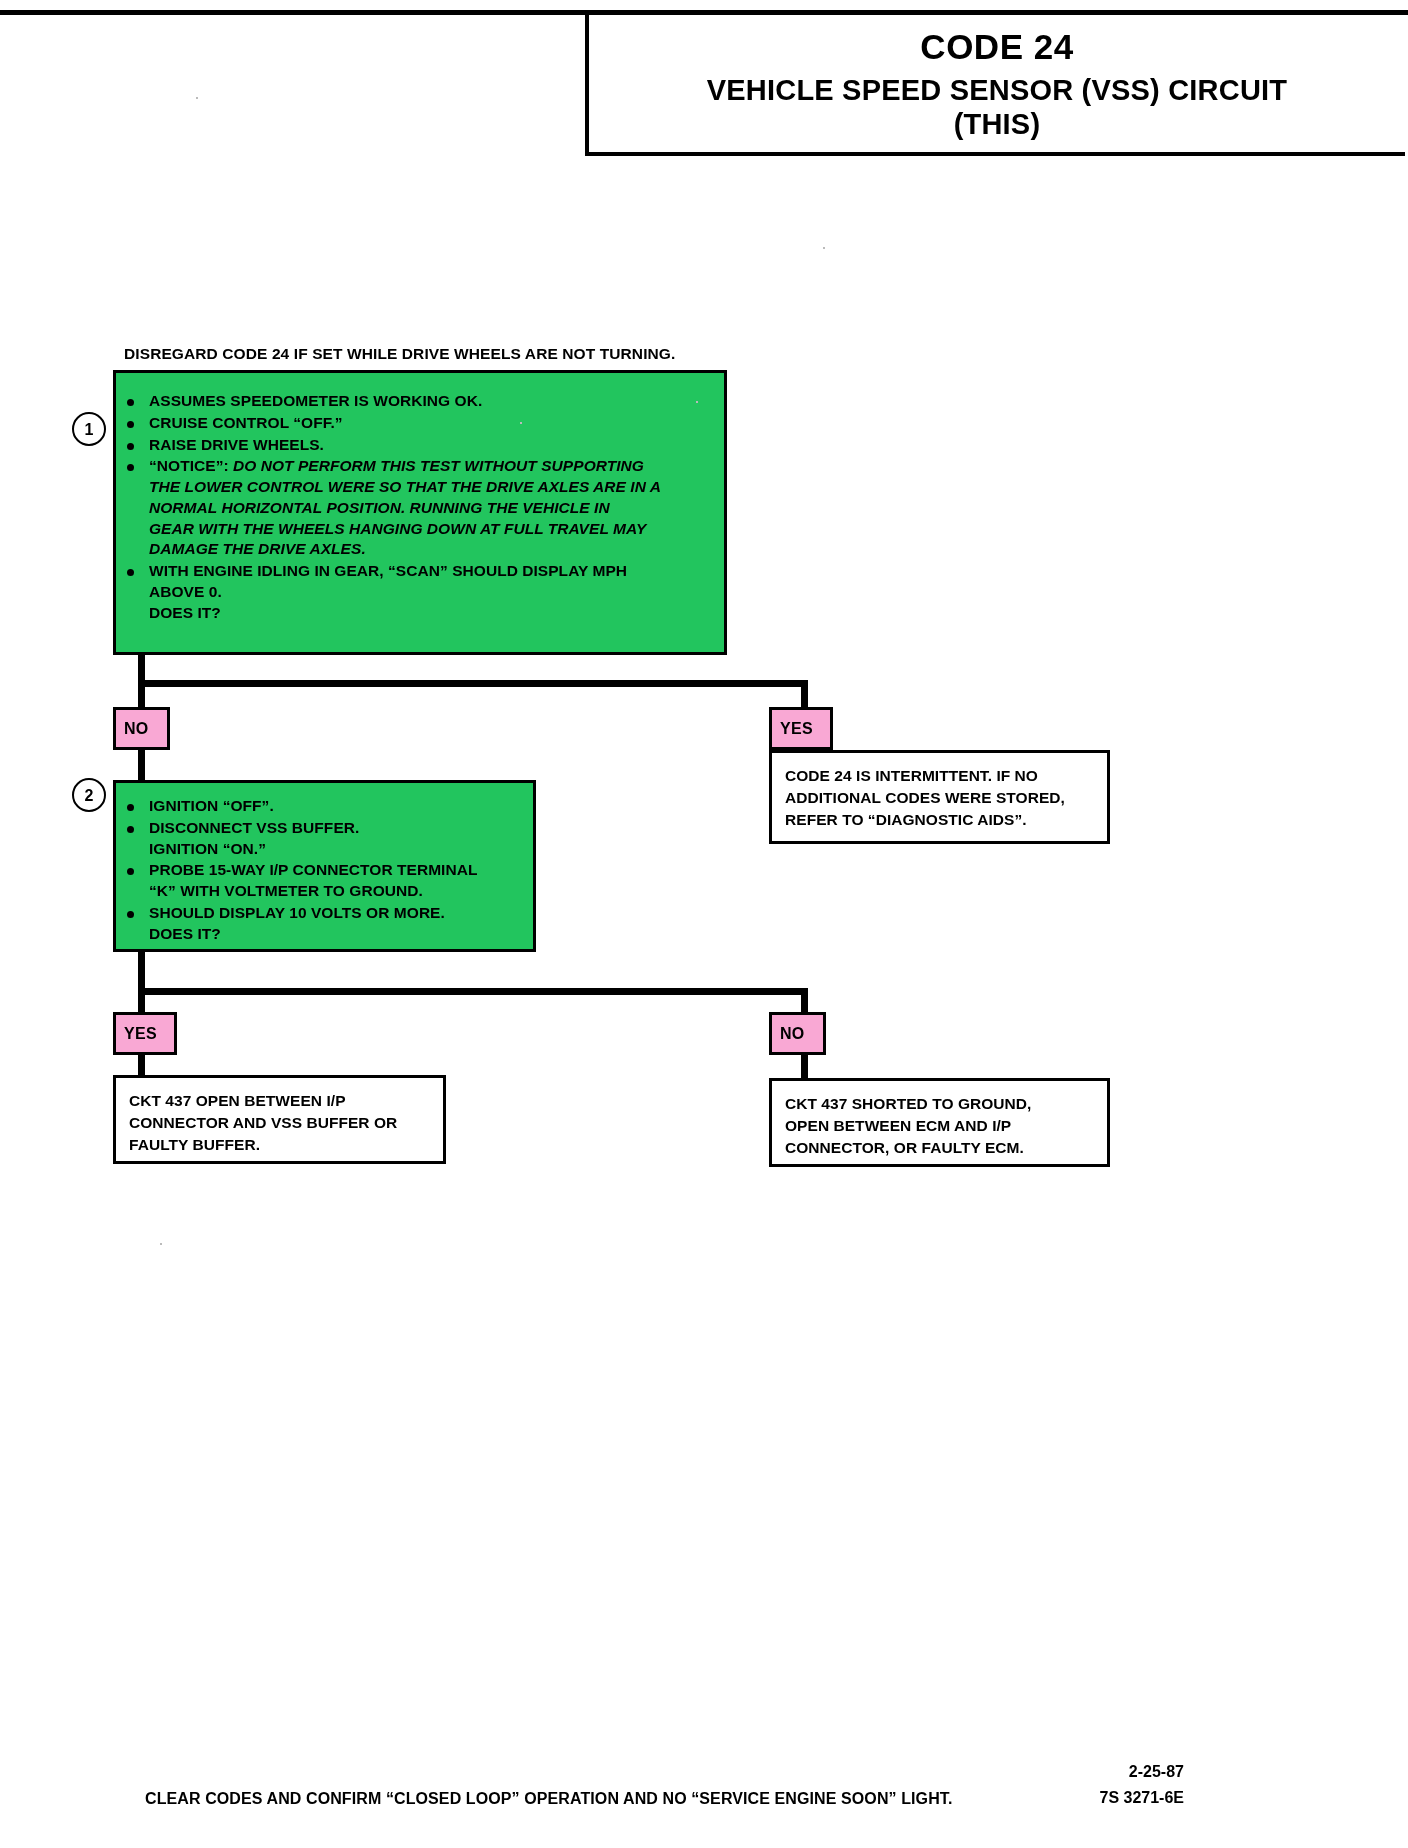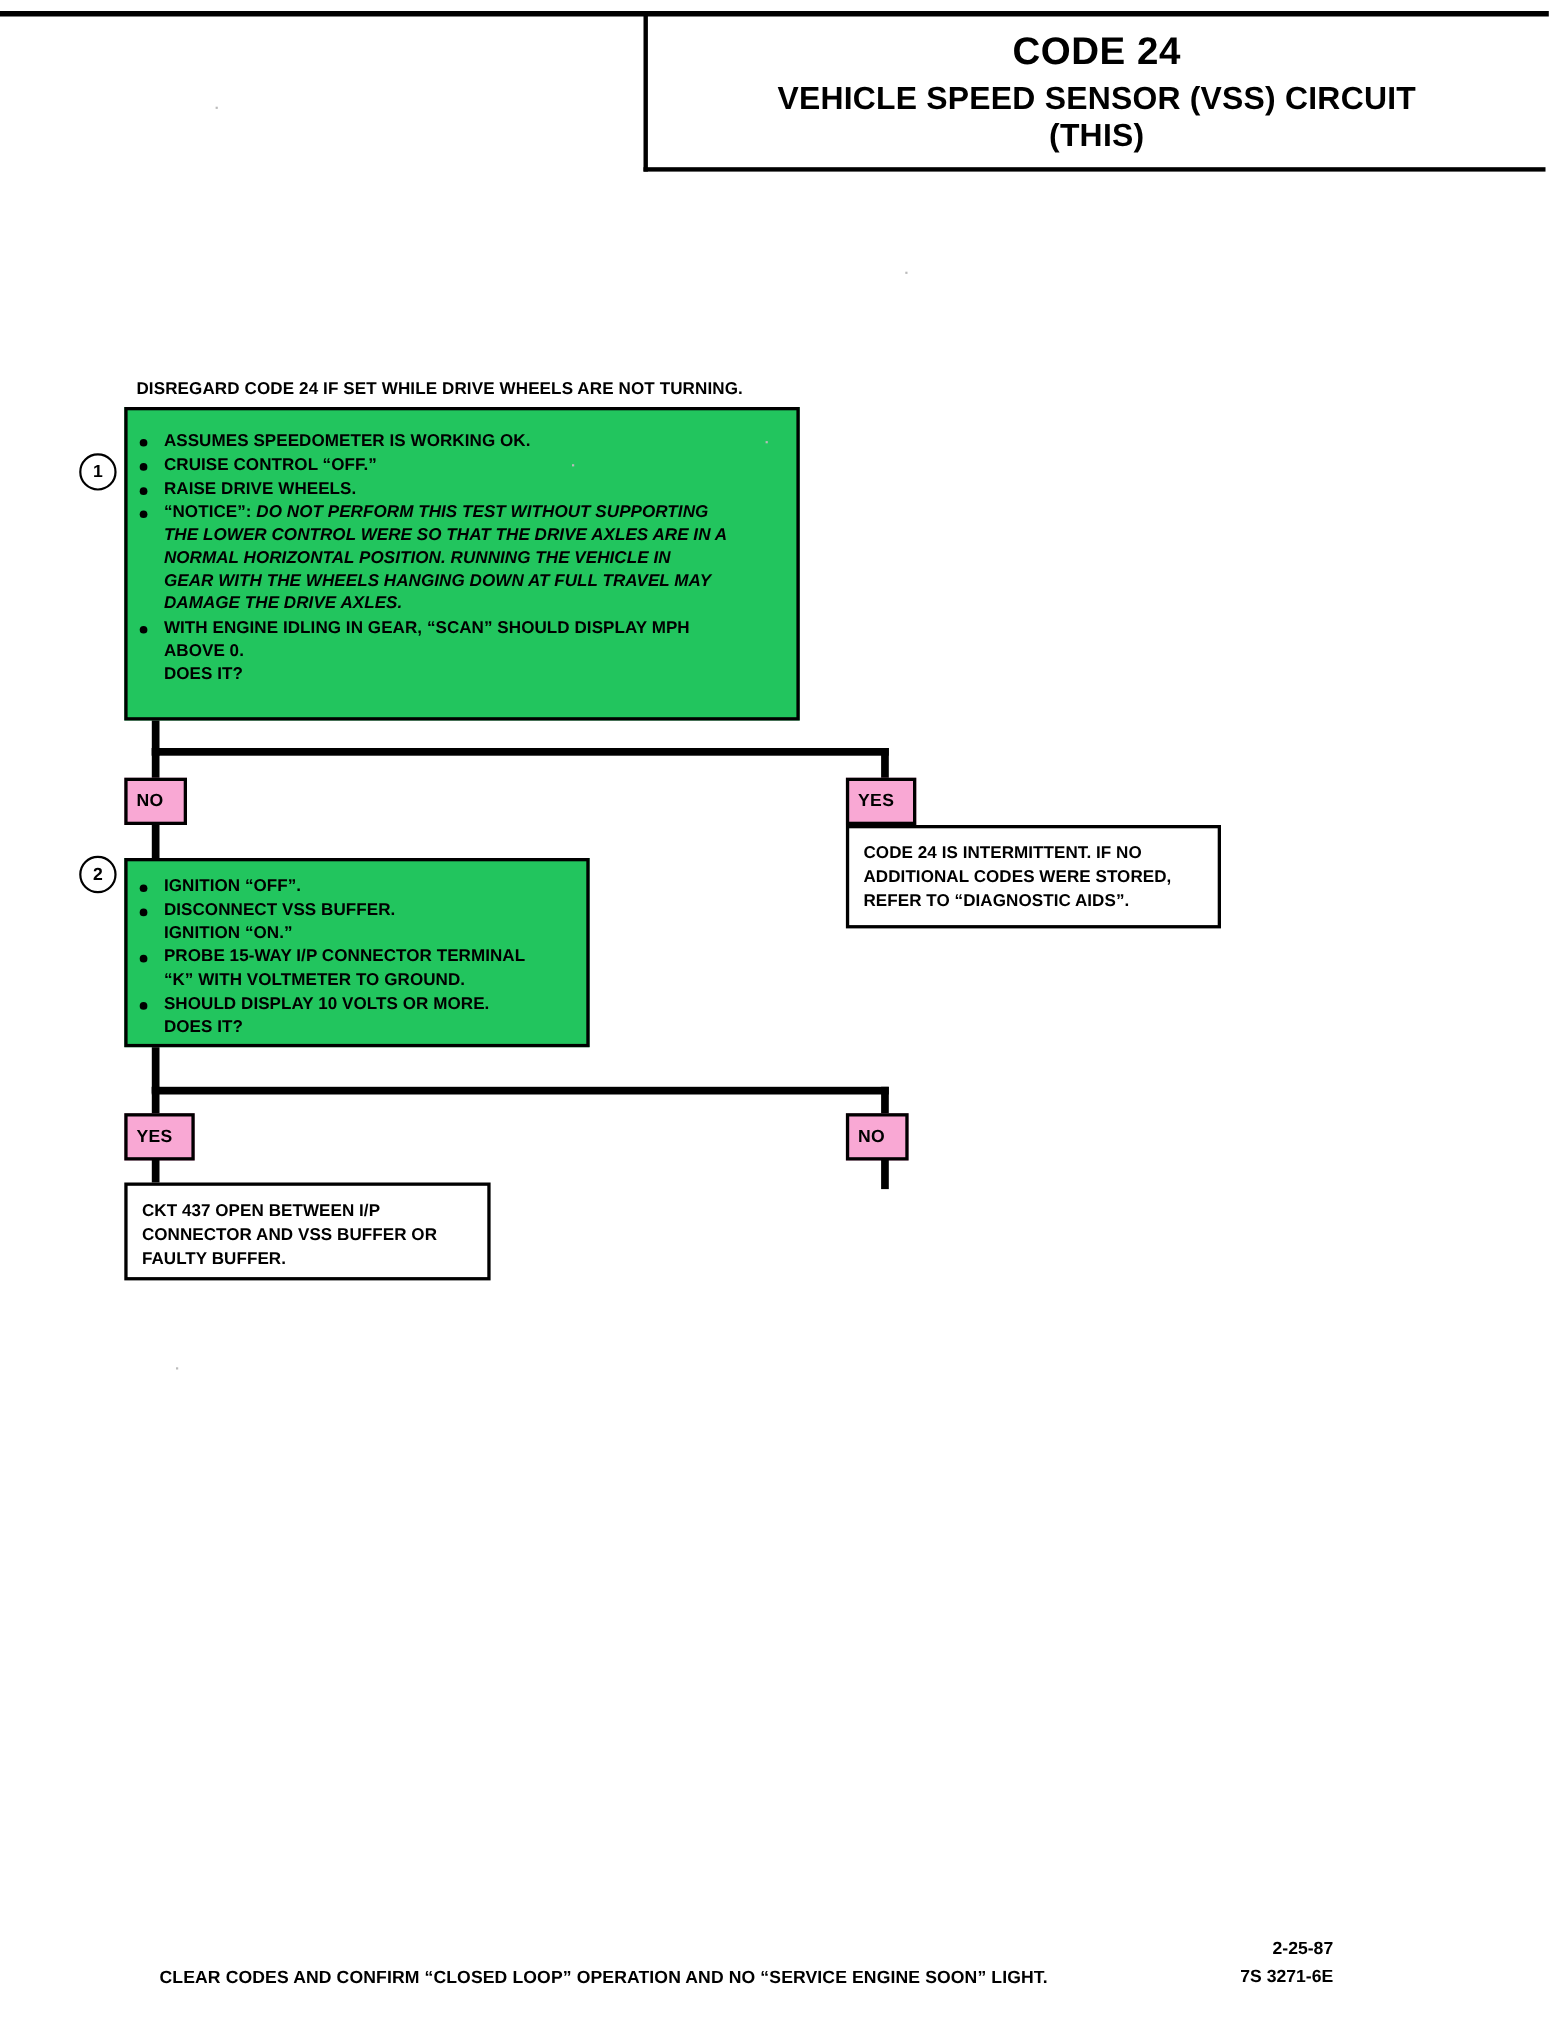--- a/index.html
+++ b/index.html
@@ -15,21 +15,20 @@
     color: #000000;
     overflow: hidden;
   }
 
   
   #page {
     position: absolute;
     left: 0; top: 0;
     width: 1212px;
     height: 1848px;
-    padding-left: 28px;
   }
 
   .rule-top {
     position: absolute;
     left: 0;
     top: 10px;
     width: 1408px;
     height: 5px;
     background: #000;
   }
@@ -292,20 +291,25 @@
 
   <div class="line-v" style="left:138px; top:1053px; height:28px;"></div>
   <div class="line-v" style="left:801px; top:1053px; height:28px;"></div>
 
   <div class="result-box" style="left:113px; top:1075px; width:333px; height:89px;">
     <div>CKT 437 OPEN BETWEEN I/P</div>
     <div>CONNECTOR AND VSS BUFFER OR</div>
     <div>FAULTY BUFFER.</div>
   </div>
 
+  <div class="result-box" style="left:769px; top:1078px; width:341px; height:89px;">
+    <div>CKT 437 SHORTED TO GROUND,</div>
+    <div>OPEN BETWEEN ECM AND I/P</div>
+    <div>CONNECTOR, OR FAULTY ECM.</div>
+  </div>
 
   <div class="footer-note">CLEAR CODES AND CONFIRM “CLOSED LOOP” OPERATION AND NO “SERVICE ENGINE SOON” LIGHT.</div>
   <div class="footer-date">2-25-87</div>
   <div class="footer-partno">7S 3271-6E</div>
 
   <div class="speck" style="left:196px; top:97px;"></div>
   <div class="speck" style="left:823px; top:247px;"></div>
   <div class="speck" style="left:696px; top:401px;"></div>
   <div class="speck" style="left:520px; top:422px;"></div>
   <div class="speck" style="left:160px; top:1243px;"></div>

